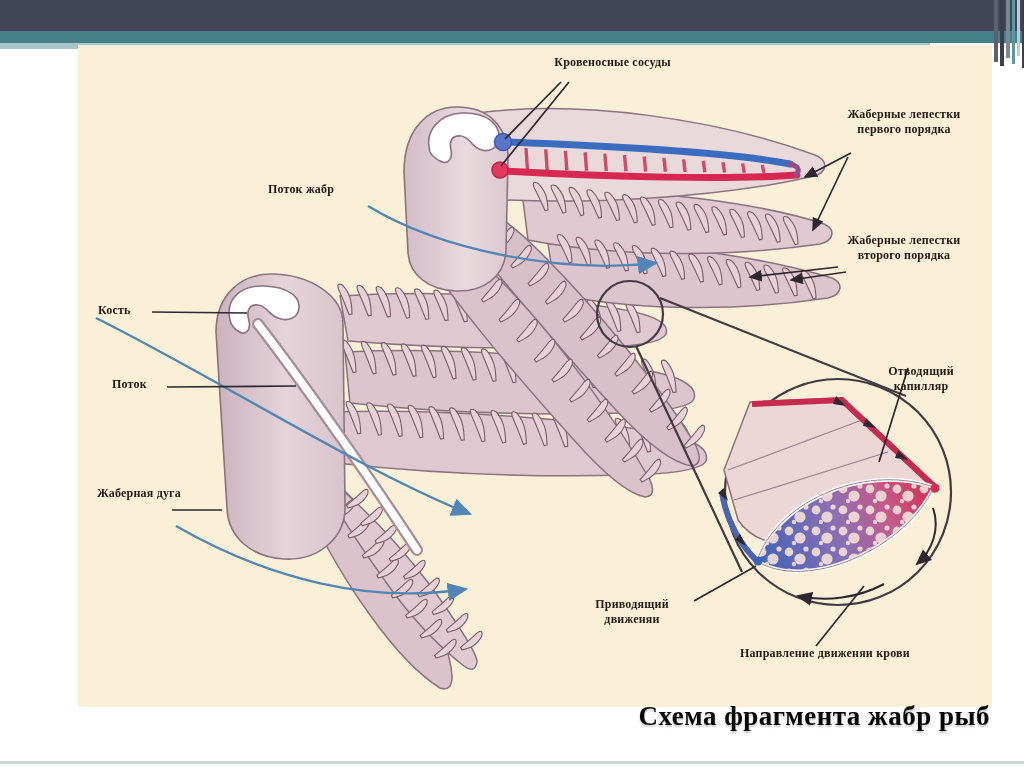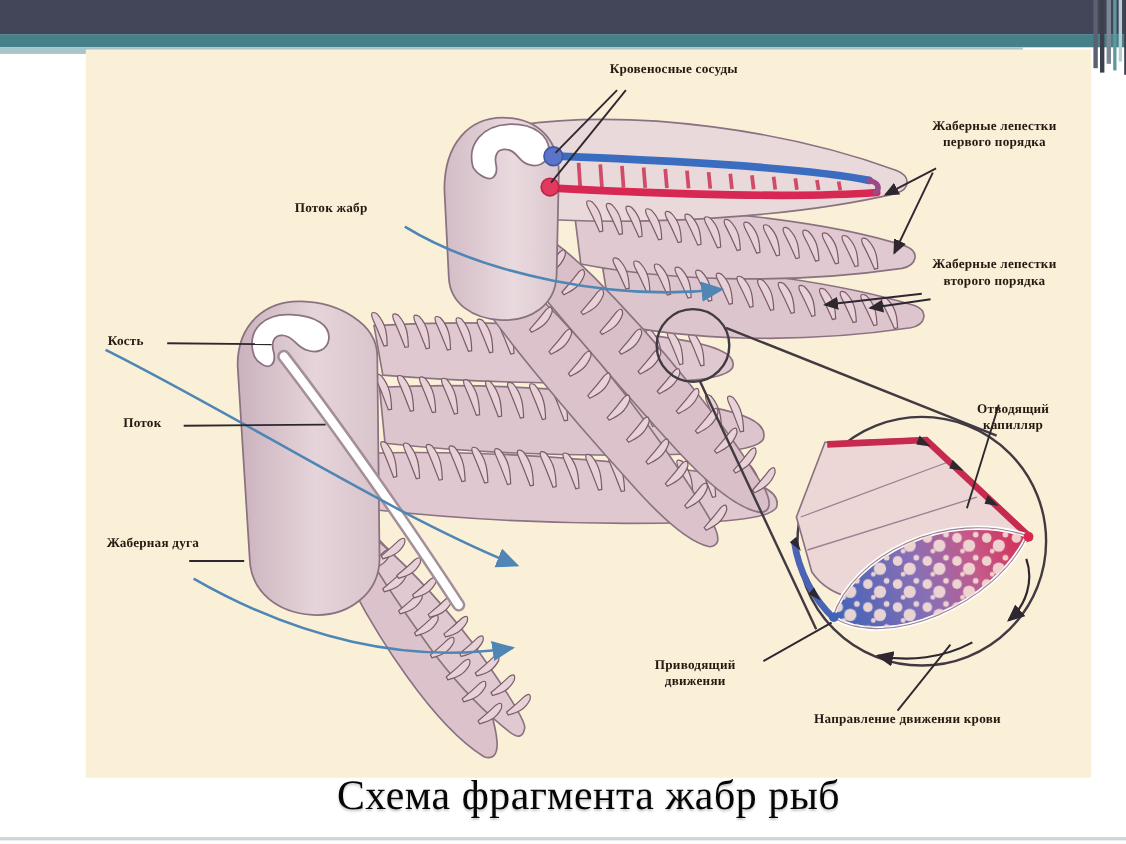--- a/index.html
+++ b/index.html
@@ -12,22 +12,22 @@
   .corner-stripes{position:absolute;top:0;right:0;height:70px;width:34px;}
   .corner-stripes span{position:absolute;top:0;}
   .bottom-line{position:absolute;left:0;top:761px;width:1024px;height:3px;background:#ccd6d8;}
   
   .canvas{position:absolute;left:78px;top:45px;width:914px;height:662px;background:#faf0d8;}
   svg.art{position:absolute;left:0;top:0;width:1024px;height:767px;}
   
   .lbl{position:absolute;font-weight:700;color:#241a12;font-size:12px;line-height:1.22;
        white-space:pre-line;letter-spacing:.2px;}
   .c{text-align:center;}
-  .title{position:absolute;left:80px;top:701px;width:910px;text-align:center;
-         font-weight:400;font-size:38px;color:#060606;letter-spacing:.5px;
+  .title{position:absolute;left:80px;top:701px;width:910px;text-align:right;
+         font-weight:700;font-size:27px;color:#060606;letter-spacing:.5px;
          text-shadow:0 2px 2px rgba(0,0,0,.22);}
 </style>
 </head>
 <body>
 
 <div class="bar-navy"></div>
 <div class="bar-teal"></div>
 <div class="bar-light"></div>
 <div class="corner-stripes">
   <span style="right:26px;width:4px;height:62px;background:#5c6070;"></span>

